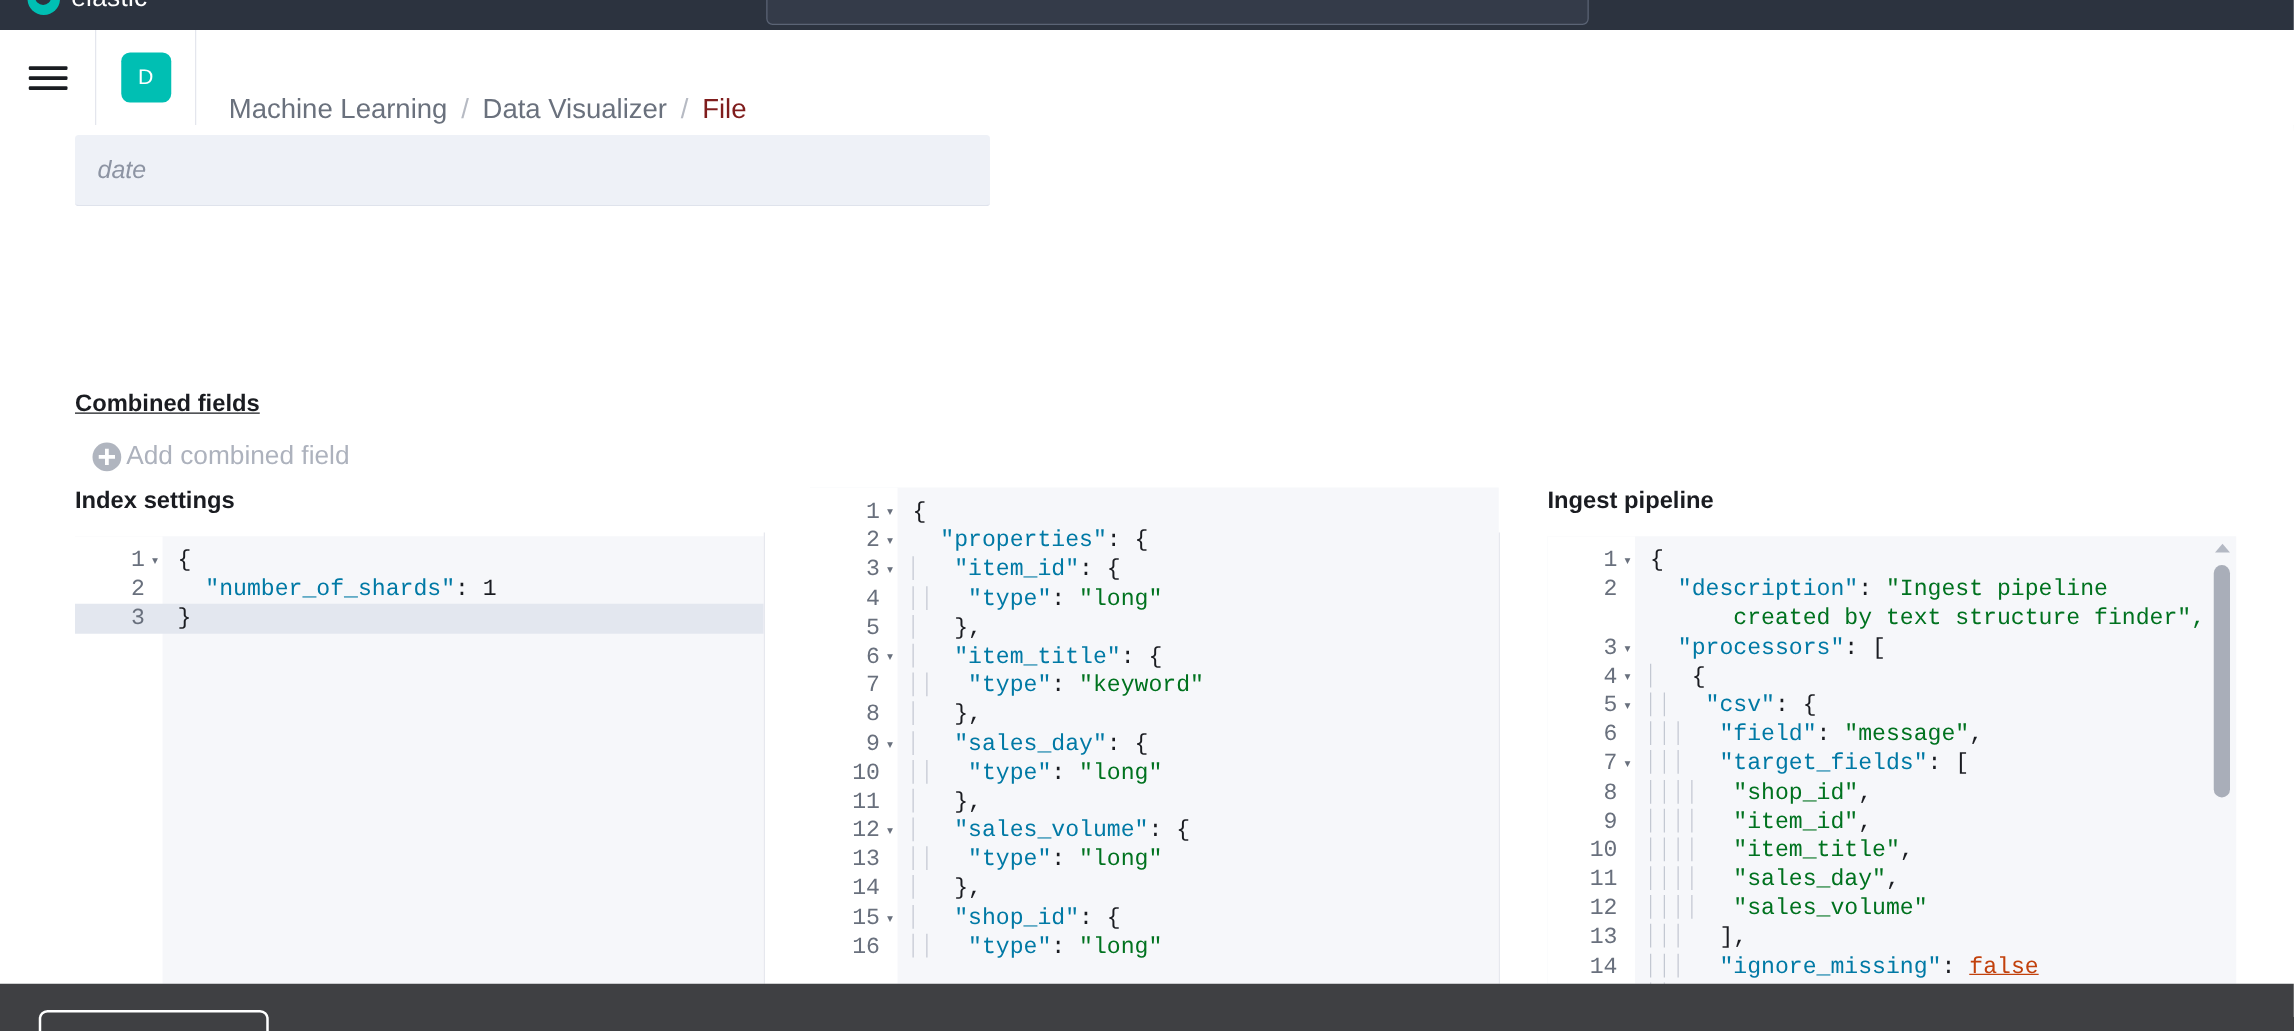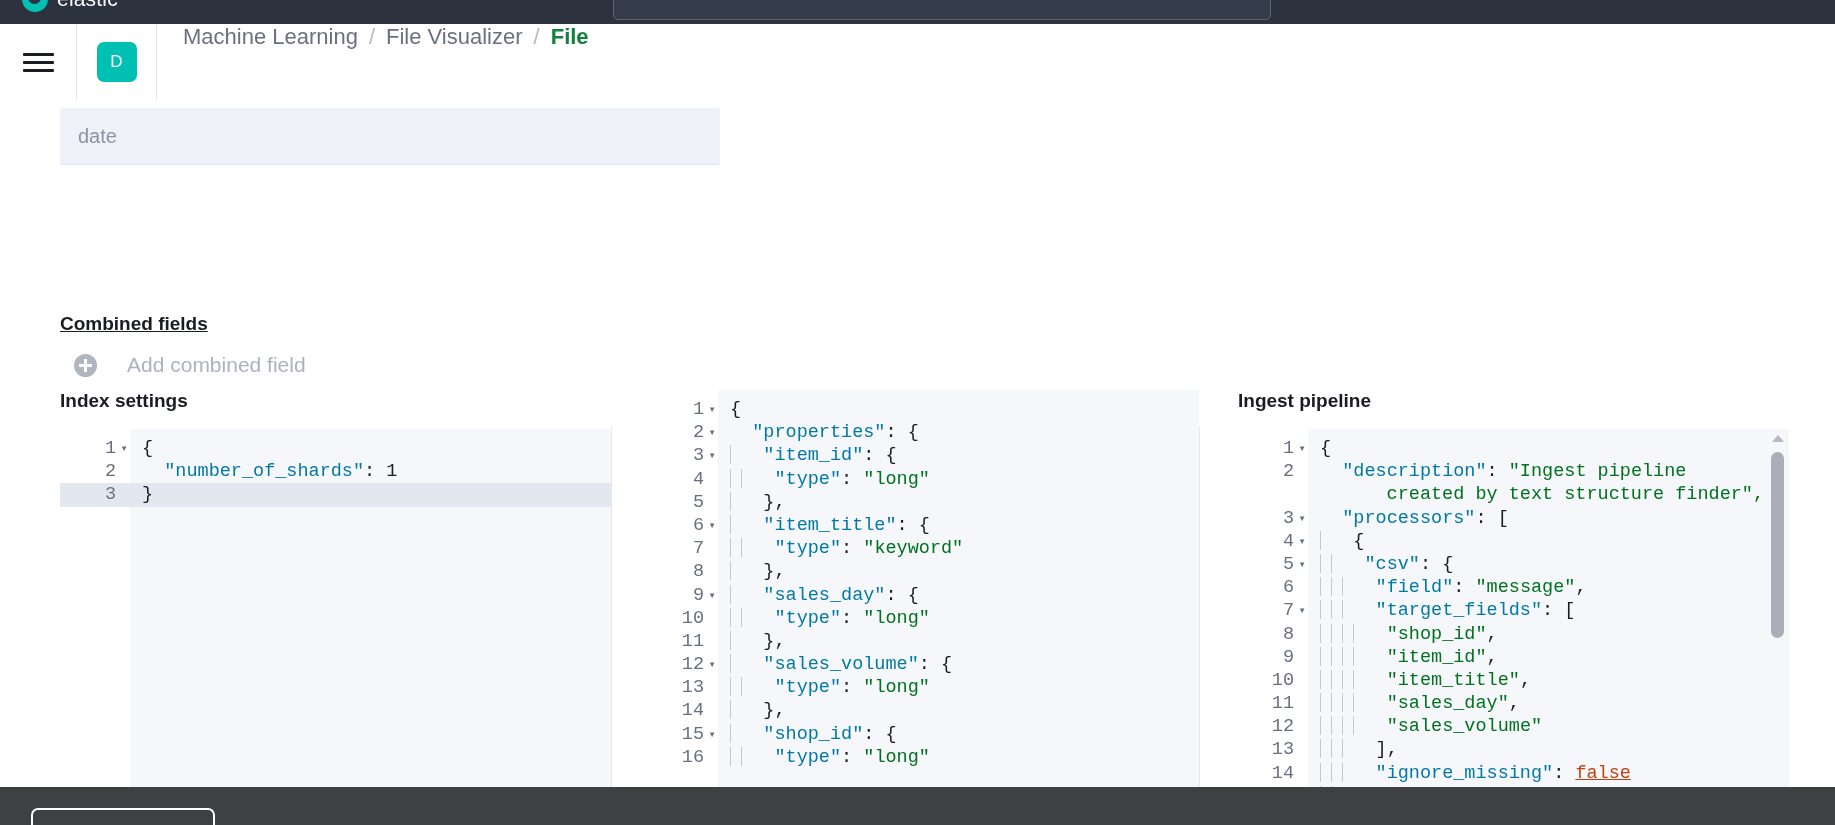--- a/index.html
+++ b/index.html
@@ -71,55 +71,56 @@
   .app-badge-cell {
     width: 79px; display: flex; align-items: center; justify-content: center;
   }
   .app-badge {
     width: 40px; height: 40px; border-radius: 7px;
     background: #00bfb3; color: #ffffff;
     display: flex; align-items: center; justify-content: center;
     font-size: 17px; font-weight: 400;
   }
   .breadcrumbs {
-    display: flex; align-items: flex-start; gap: 0;
+    display: flex; align-items: flex-end; gap: 0;
     padding-left: 26px; font-size: 22px;
   }
   .crumb { color: #6a717d; cursor: pointer; white-space: nowrap; }
-  .crumb.current { color: #15803d; font-weight: bold; cursor: default; }
+  .crumb.current { color: #7f1d1d; font-weight: normal; cursor: default; }
   .crumb-sep { color: #b6bac3; padding: 0 11px; }
 
   
   .body {
     position: absolute; left: 0; top: 100px;
     width: 1835px; height: 687px;
     background: #ffffff;
     overflow: hidden;
   }
 
   .date-input {
     position: absolute; left: 60px; top: 8px;
-    width: 660px; height: 57px;
+    width: 732px; height: 57px;
     background: #eef1f7;
     border: none; border-bottom: 1px solid #dfe3ec;
     border-radius: 3px;
     padding: 0 18px;
     font-family: "Liberation Sans", sans-serif;
     font-size: 20px; color: #8d94a3;
     outline: none;
+    font-style: italic;
   }
   .date-input::placeholder { color: #8d94a3; }
 
   .combined-title {
     position: absolute; left: 60px; top: 213px;
     font-size: 19px; font-weight: bold; color: #1a1c21; text-decoration: underline;
   }
   .add-combined {
     position: absolute; left: 74px; top: 253px;
-    display: flex; align-items: center; gap: 30px;
+    display: flex; align-items: center; gap: 4px;
     cursor: pointer;
   }
   .plus-icon {
     width: 23px; height: 23px; border-radius: 50%;
     background: #b0b5bf; position: relative; flex: none;
   }
   .plus-icon::before, .plus-icon::after {
     content: ""; position: absolute; background: #ffffff;
   }
   .plus-icon::before { left: 5px; top: 10.5px; width: 13px; height: 2.5px; }
@@ -239,21 +240,21 @@
     </span>
   </div>
   <div class="hdr-divider"></div>
   <div class="app-badge-cell">
     <div class="app-badge">D</div>
   </div>
   <div class="hdr-divider"></div>
   <nav class="breadcrumbs">
     <span class="crumb">Machine Learning</span>
     <span class="crumb-sep">/</span>
-    <span class="crumb">File Visualizer</span>
+    <span class="crumb">Data Visualizer</span>
     <span class="crumb-sep">/</span>
     <span class="crumb current">File</span>
   </nav>
 </div>
 
 <div class="body">
 
   <input class="date-input" type="text" placeholder="date" style="">
 
   <div class="combined-title">Combined fields</div>

